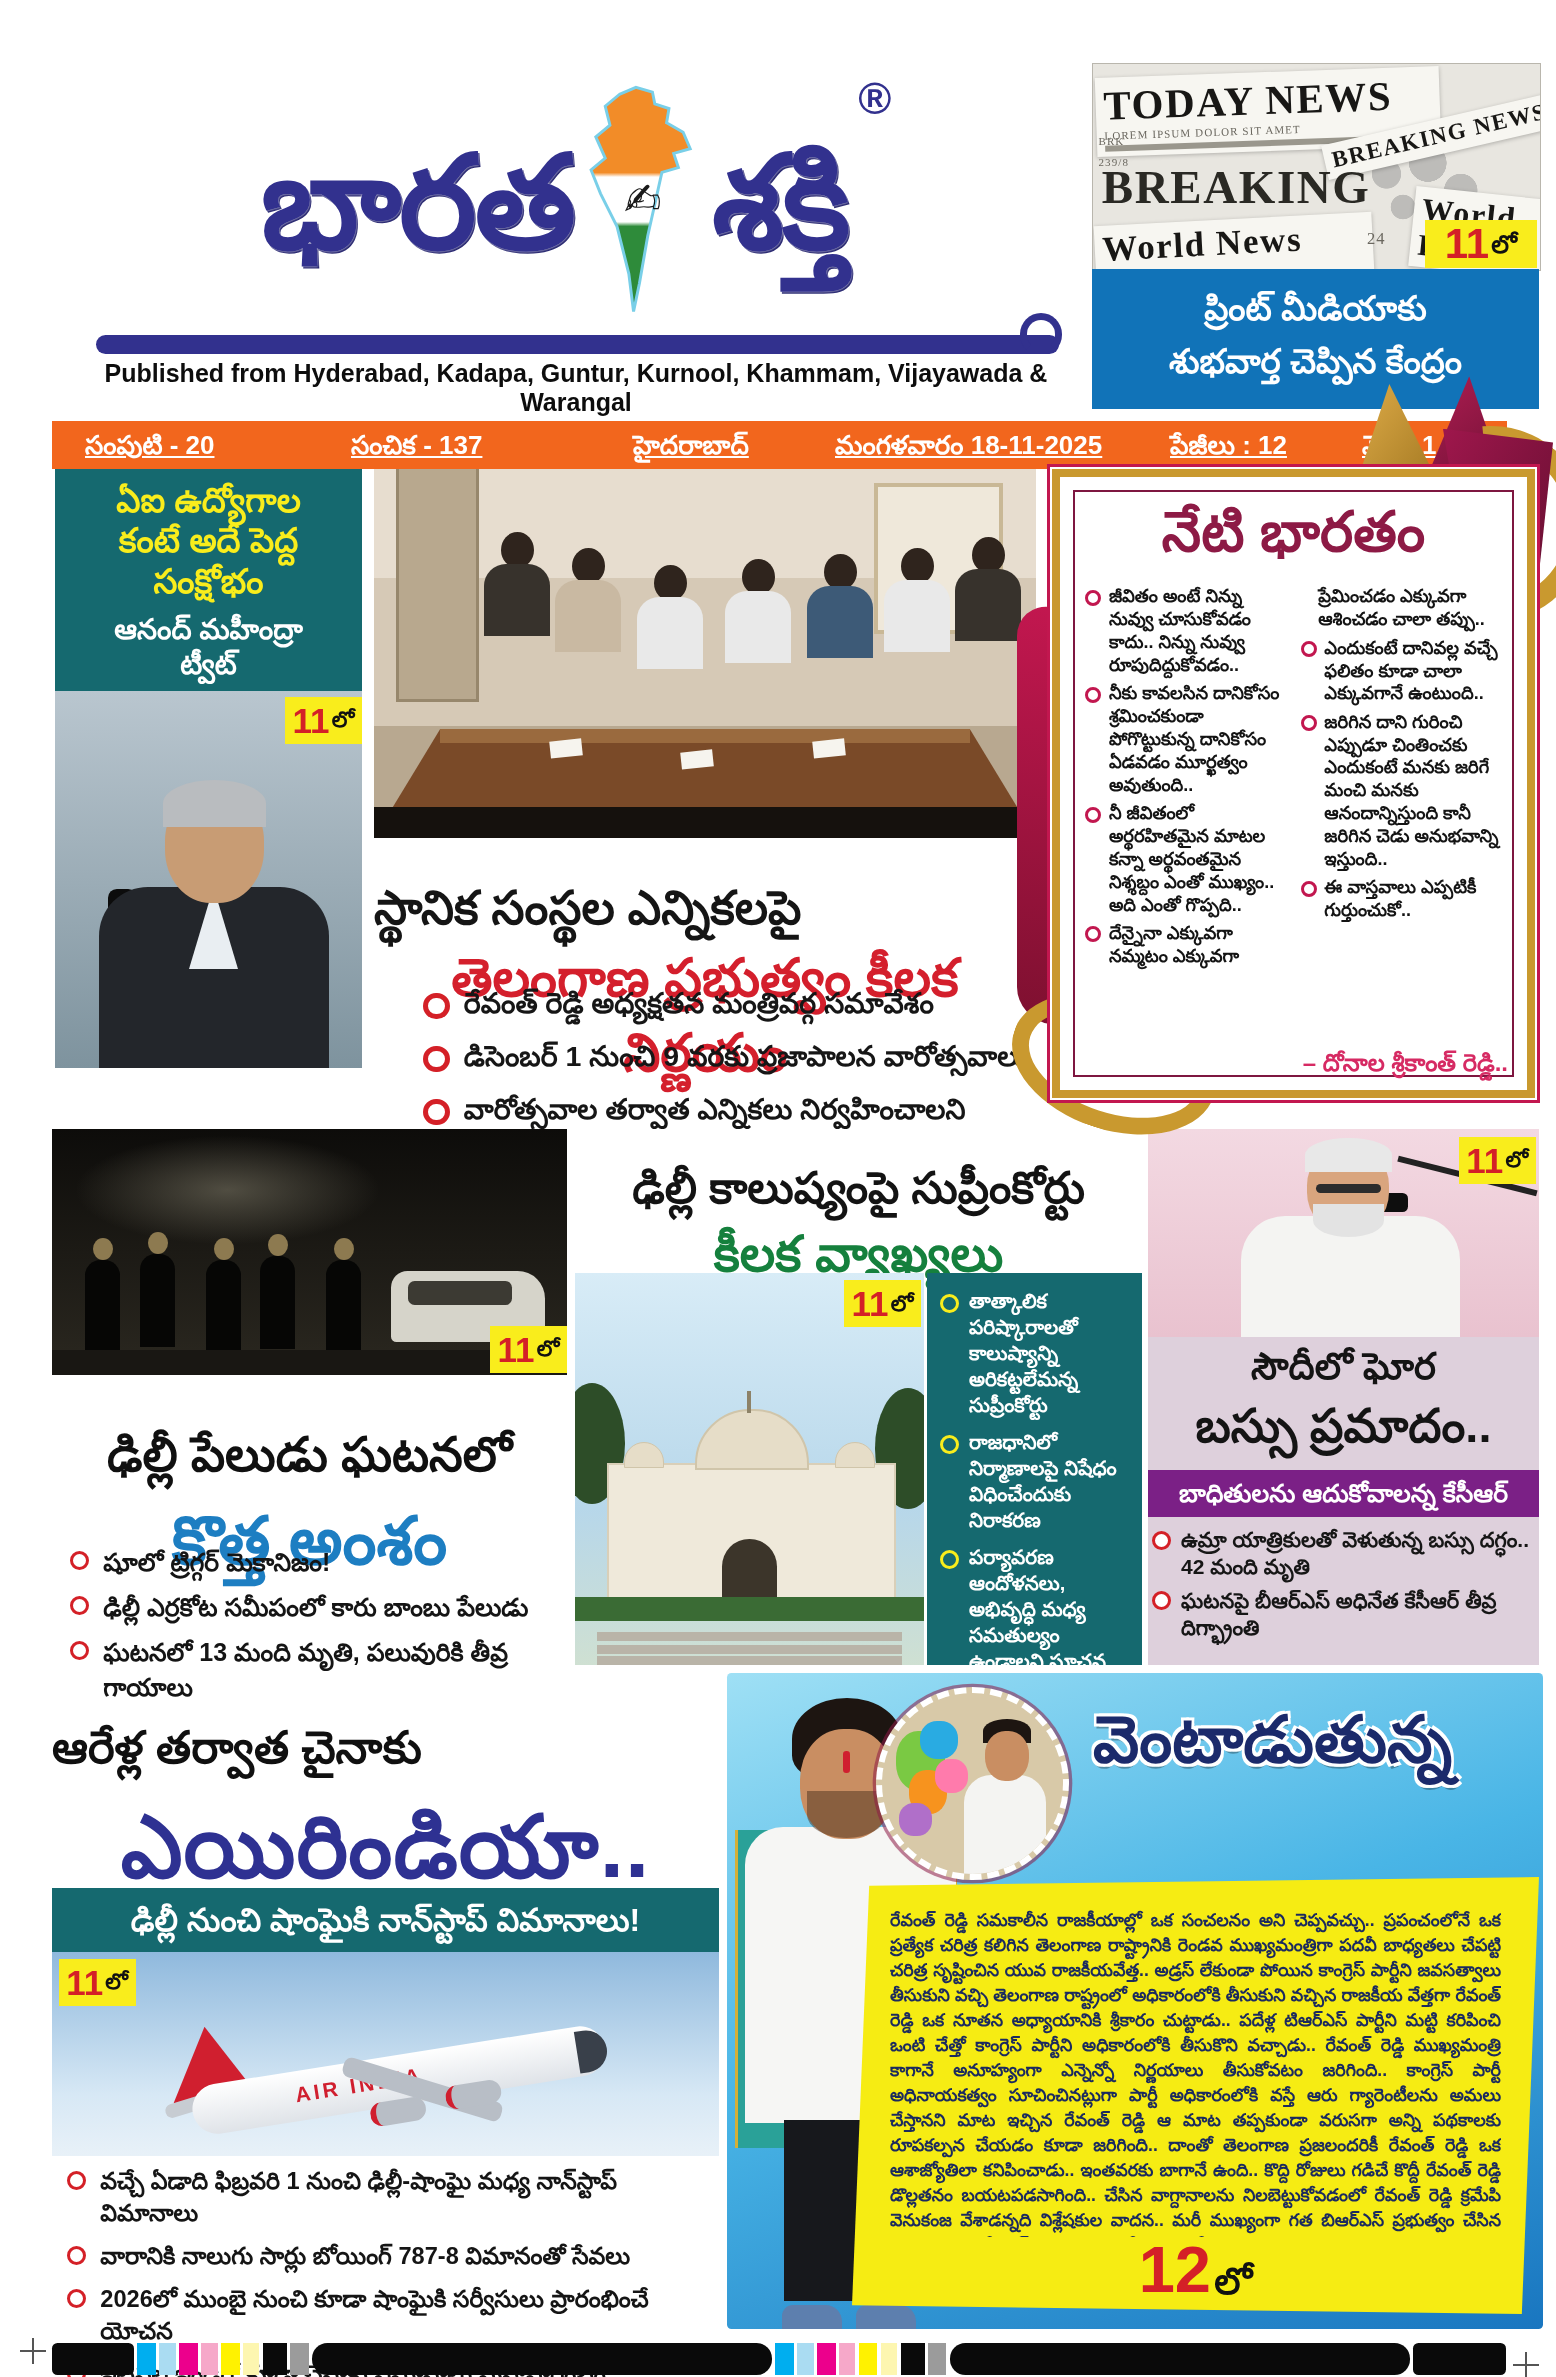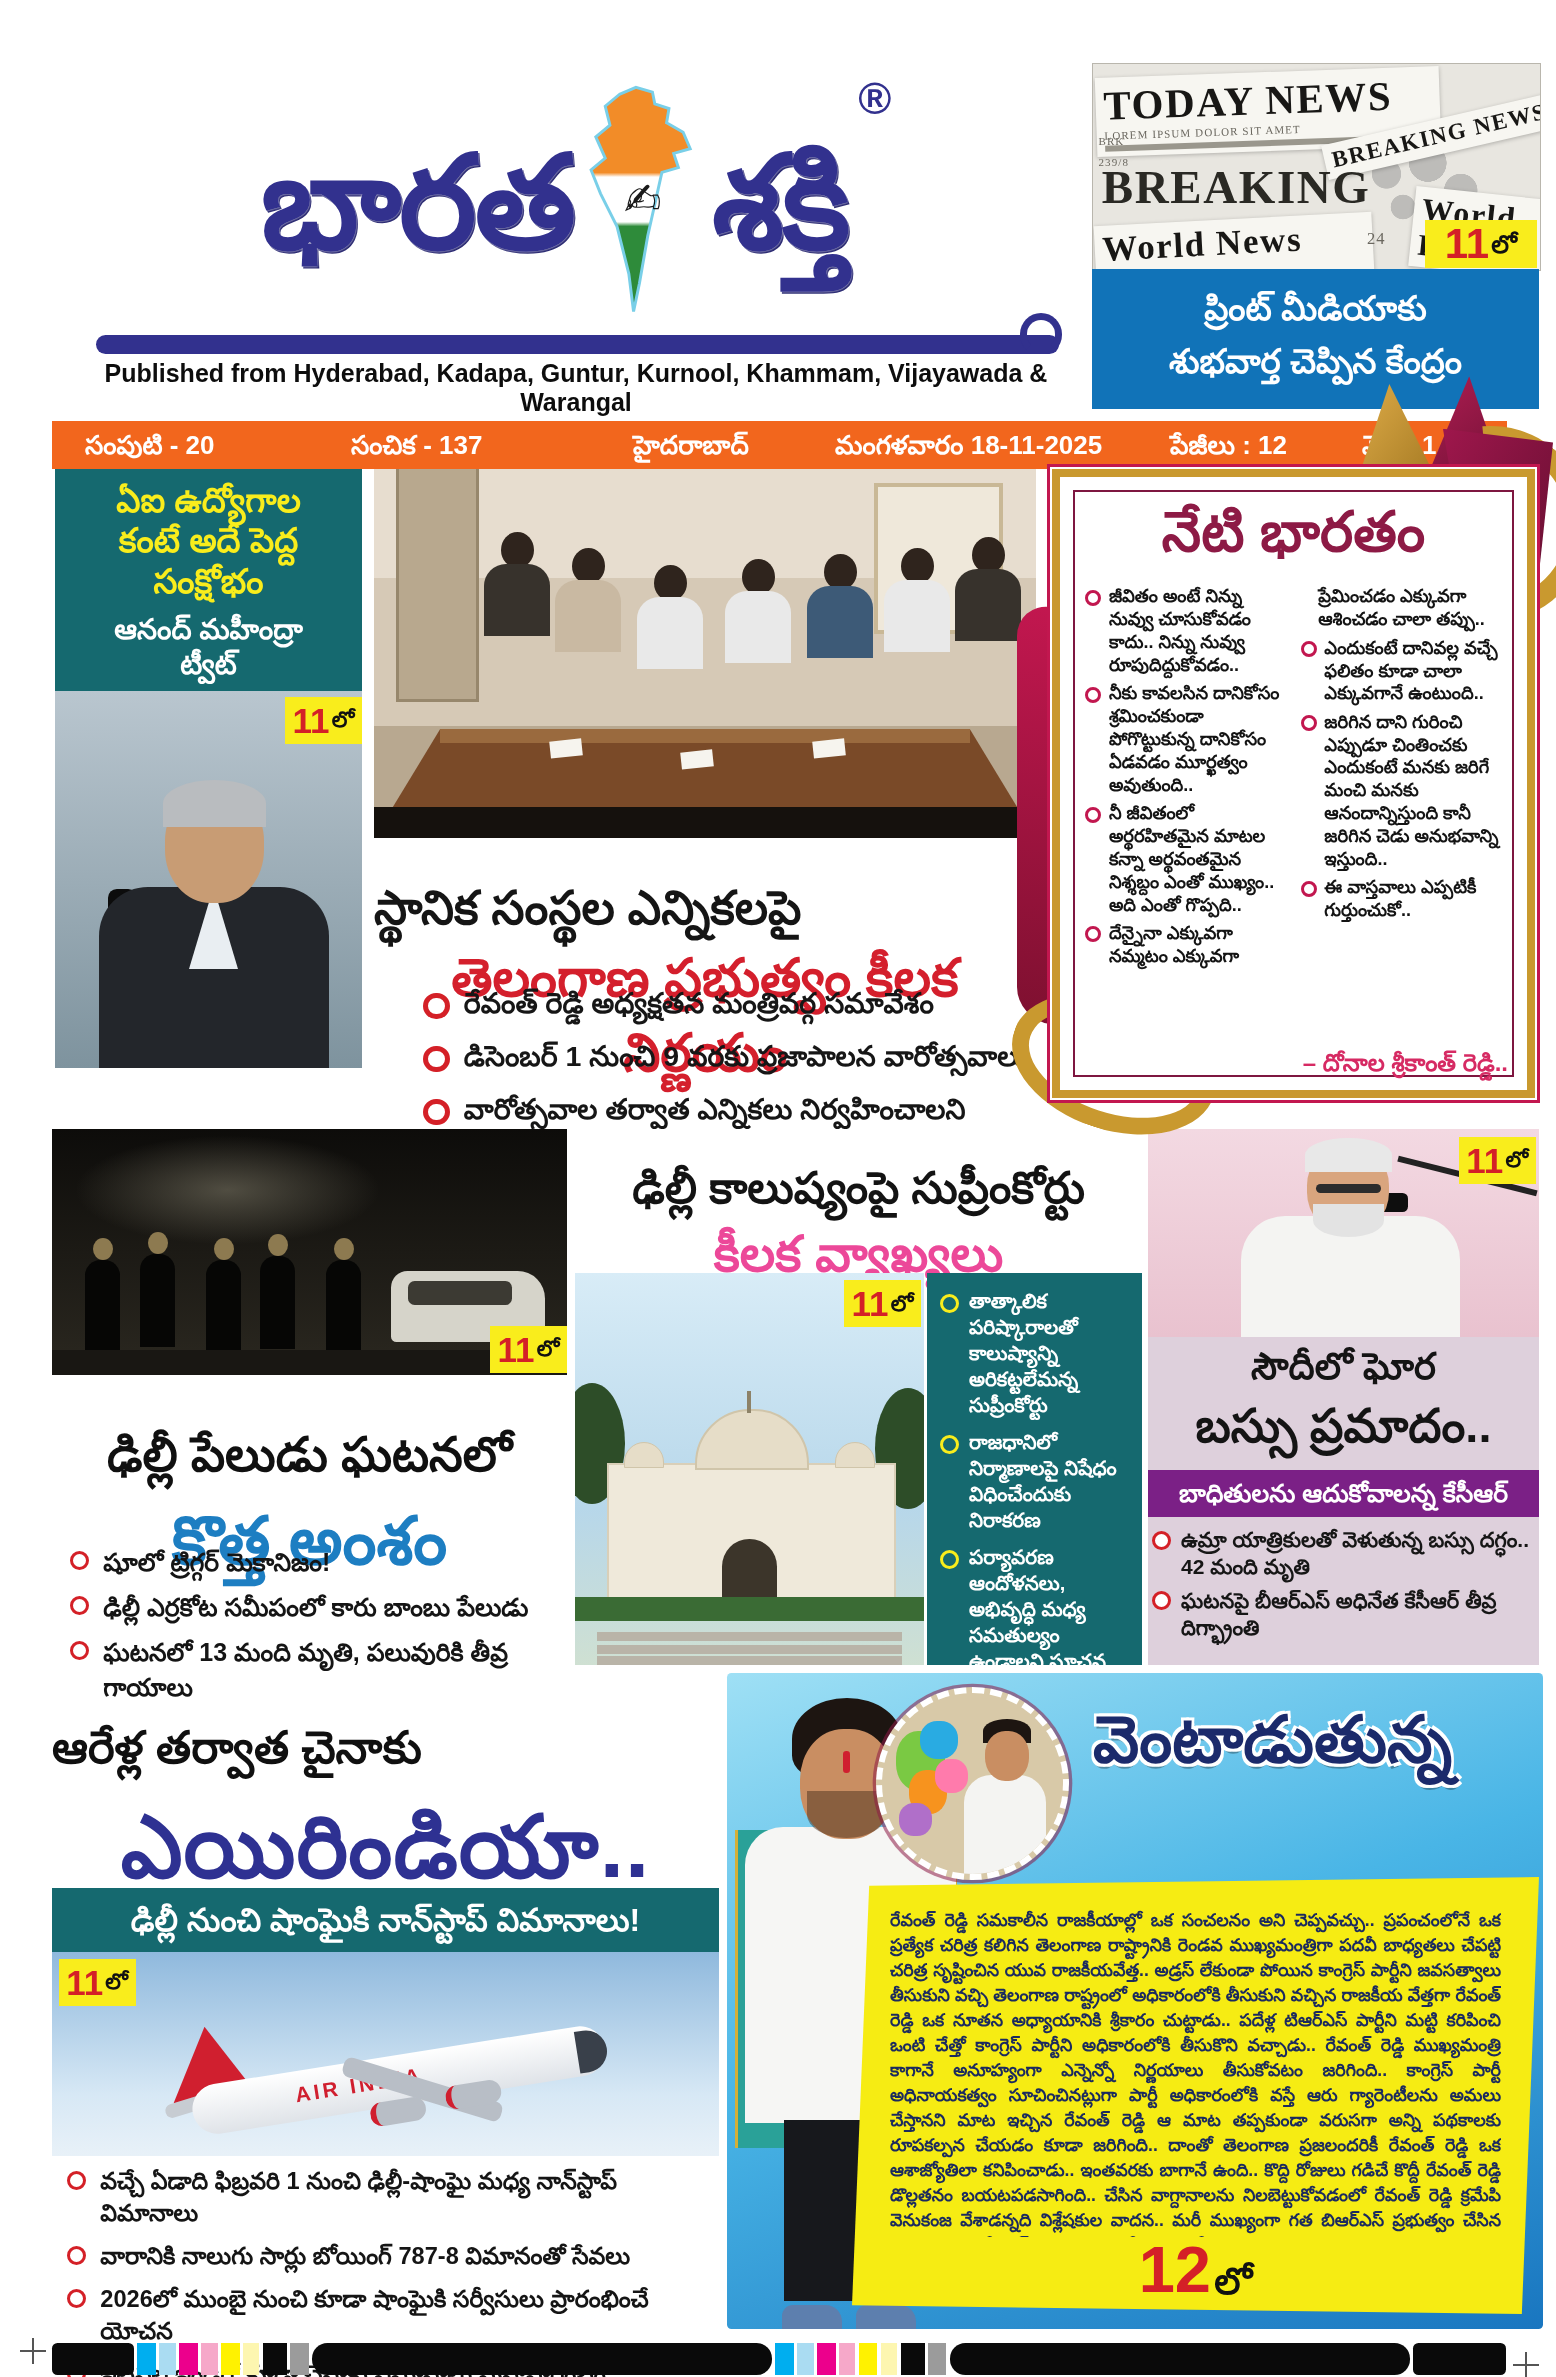--- a/index.html
+++ b/index.html
@@ -36,21 +36,21 @@
            display:flex;flex-direction:column;justify-content:center;gap:5.5px;text-align:center;
            font-size:34px;font-weight:800;}
   .pageref{background:#f9ed1c;display:flex;align-items:center;justify-content:center;z-index:6;}
   .pageref .n{color:#d42027;font-weight:800;font-size:35px;line-height:1;}
   .pageref .s{color:#111;font-weight:800;font-size:22px;line-height:1;margin-left:2.2px;}
   #promo-badge{position:absolute;right:2.2px;top:157px;width:112px;height:48px;}
   #promo-badge .n{font-size:42px;} #promo-badge .s{font-size:25px;}
 
   
   #infobar{left:52px;top:421px;width:1455px;height:48px;background:#f2661d;z-index:1;}
-  #infobar span{position:absolute;top:0;line-height:48px;color:#fff;font-size:26px;font-weight:700;white-space:nowrap;}
+  #infobar span{position:absolute;top:0;line-height:48px;color:#fff;font-size:26px;font-weight:700;white-space:nowrap;text-decoration:underline;}
   .rib{z-index:2;}
   #rib-gold{left:1347px;top:384px;width:93px;height:126px;background:linear-gradient(135deg,#e3b04b,#9a701c);
             clip-path:polygon(55% 0,100% 100%,0 82%);transform:rotate(-8deg);}
   #rib-maroon{left:1421px;top:377px;width:99px;height:140px;background:linear-gradient(135deg,#b01d52,#5f0e2e);
             clip-path:polygon(40% 0,100% 88%,0 100%);transform:rotate(7deg);}
 
   
   #ai-teal{left:55px;top:466px;width:307px;height:225px;background:#15696f;text-align:center;padding-top:14.3px;box-sizing:border-box;}
   .ai-y{font-size:34px;line-height:1.18;font-weight:800;color:#f9ed1c;}
   .ai-w{font-size:28.5px;line-height:1.25;font-weight:800;color:#ffffff;margin-top:11px;}
@@ -117,21 +117,21 @@
   .wreck::before{content:"";position:absolute;left:16.5px;top:10px;width:104px;height:24px;background:#3c3a33;border-radius:6.6px;}
   .wall{position:absolute;left:0;bottom:0;width:100%;height:25px;background:#191713;}
   #blast-badge{position:absolute;right:0;bottom:2.2px;width:77px;height:47px;}
   #blast-h1{left:52px;top:1387px;width:515px;font-size:48px;font-weight:800;color:#101010;text-align:center;}
   #blast-h2{left:52px;top:1446px;width:515px;font-size:67px;font-weight:800;color:#1d7ec2;text-align:center;}
   #blast-bullets{left:70px;top:1548px;width:488px;font-size:25px;font-weight:700;color:#151515;}
   #blast-bullets .brow{margin-bottom:10px;}
 
   
   #sc-h1{left:575px;top:1126px;width:567px;font-size:44px;font-weight:800;color:#131313;text-align:center;}
-  #sc-h2{left:575px;top:1183px;width:567px;font-size:50px;font-weight:800;color:#ec4899;text-align:center;}
+  #sc-h2{left:575px;top:1183px;width:567px;font-size:50px;font-weight:800;color:#15803d;text-align:center;}
   #sc-photo{left:575px;top:1273px;width:349px;height:392px;background:linear-gradient(#d8ecf7,#b7d7ea 60%,#cfe0d2);overflow:hidden;}
   .sc-build{position:absolute;left:32px;bottom:66px;width:285px;height:132px;background:#efe9da;border:2.2px solid #d9cfb8;}
   .sc-dome{position:absolute;left:120px;bottom:195px;width:110px;height:57px;background:#e6ddc8;border-radius:55px 55px 0 0;border:2.2px solid #d0c5aa;}
   .sc-spire{position:absolute;left:172px;bottom:252px;width:4.4px;height:22px;background:#8d8268;}
   .sc-mini{position:absolute;bottom:197px;width:38px;height:24px;background:#e6ddc8;border-radius:20px 20px 0 0;border:1.6px solid #d0c5aa;}
   .sc-arch{position:absolute;left:147px;bottom:66px;width:55px;height:60px;background:#3c352a;border-radius:27.4px 27.4px 0 0;}
   .sc-hedge{position:absolute;left:0;bottom:44px;width:100%;height:24px;background:#3a6b34;}
   .sc-step{position:absolute;left:22px;width:305px;height:8.8px;background:#b9b4a8;}
   .sc-tree{position:absolute;width:66px;height:121px;background:#2d4d28;border-radius:50%;}
   #sc-badge{position:absolute;left:844px;top:1280px;width:77px;height:47px;}

